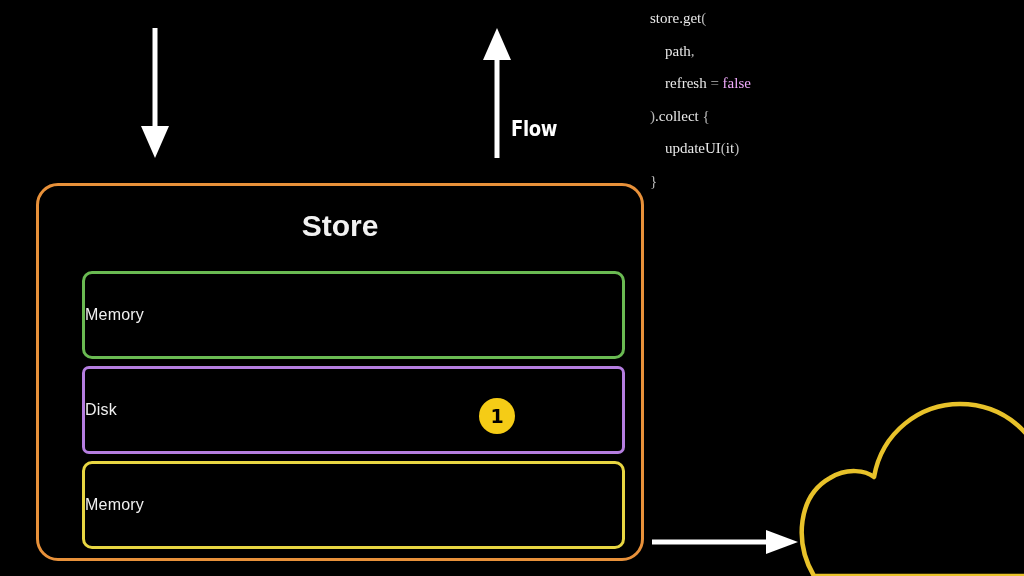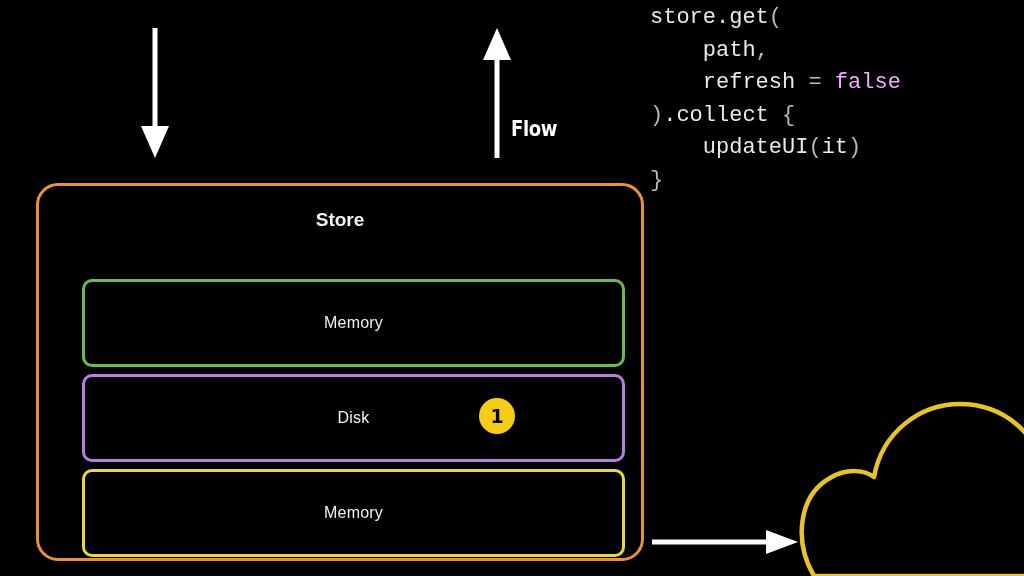--- a/index.html
+++ b/index.html
@@ -61,48 +61,47 @@
     background: #000000;
   }
   #store-title {
     position: absolute;
     left: 0;
     top: 23px;
     width: 100%;
     text-align: center;
     font-family: "Liberation Sans", sans-serif;
     font-weight: bold;
-    font-size: 19px;
+    font-size: 30px;
     color: #f2f2f2;
   }
 
   .layer-box {
     position: absolute;
     left: 43px;
     width: 543px;
     height: 88px;
     box-sizing: border-box;
     border-radius: 10px;
     border-width: 3px;
     border-style: solid;
     background: #000000;
     display: flex;
     align-items: center;
-    justify-content: center;
-    margin-top: 8px;
+    justify-content: flex-start;
   }
   .layer-label {
     font-family: "Liberation Sans", sans-serif;
     font-weight: normal;
     font-size: 16px;
     color: #f0f0f0;
     letter-spacing: 0.2px;
   }
   #layer-memory  { top: 85px;  border-color: #6aba52; }
-  #layer-disk    { top: 180px; border-color: #b57ee0; }
+  #layer-disk    { top: 180px; border-color: #b57ee0; border-radius: 7px; }
   #layer-network { top: 275px; border-color: #e8d642; }
 
   
   #step-badge-1 {
     position: absolute;
     left: 479px;
     top: 398px;
     width: 36px;
     height: 36px;
     border-radius: 50%;
@@ -115,22 +114,22 @@
     align-items: center;
     justify-content: center;
     line-height: 1;
   }
 
   
   #code-block {
     position: absolute;
     left: 650px;
     top: 2px;
-    font-family: Liberation Mono, monospace;
-    font-size: 22px;
+    font-family: Liberation Serif, serif;
+    font-size: 15px;
     line-height: 32.5px;
     color: #e9e9e9;
     white-space: pre;
     letter-spacing: 0px;
   }
   #code-block .tok-punct { color: #b9b9b9; }
   #code-block .tok-kw    { color: #f0abfc; }
   #code-block .code-line { display: block; }
 
   

